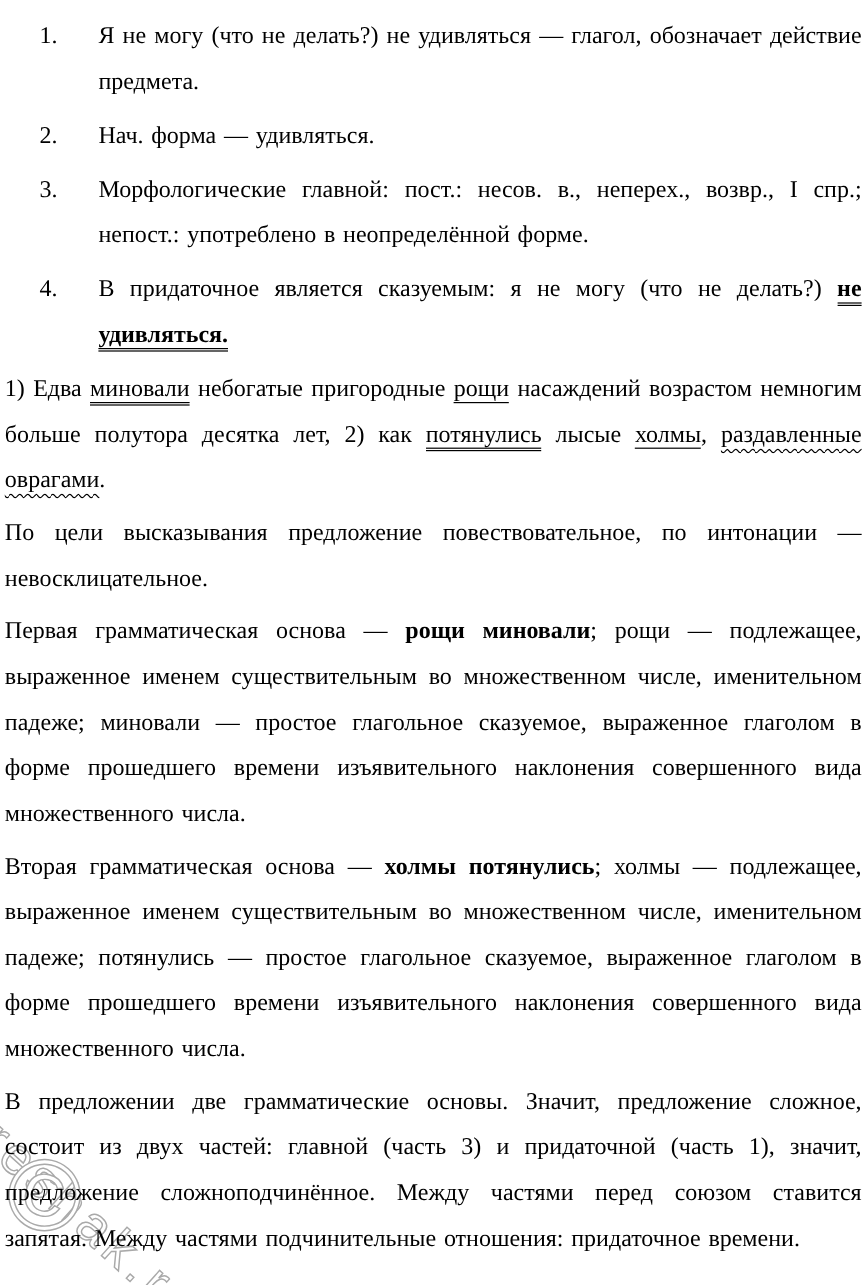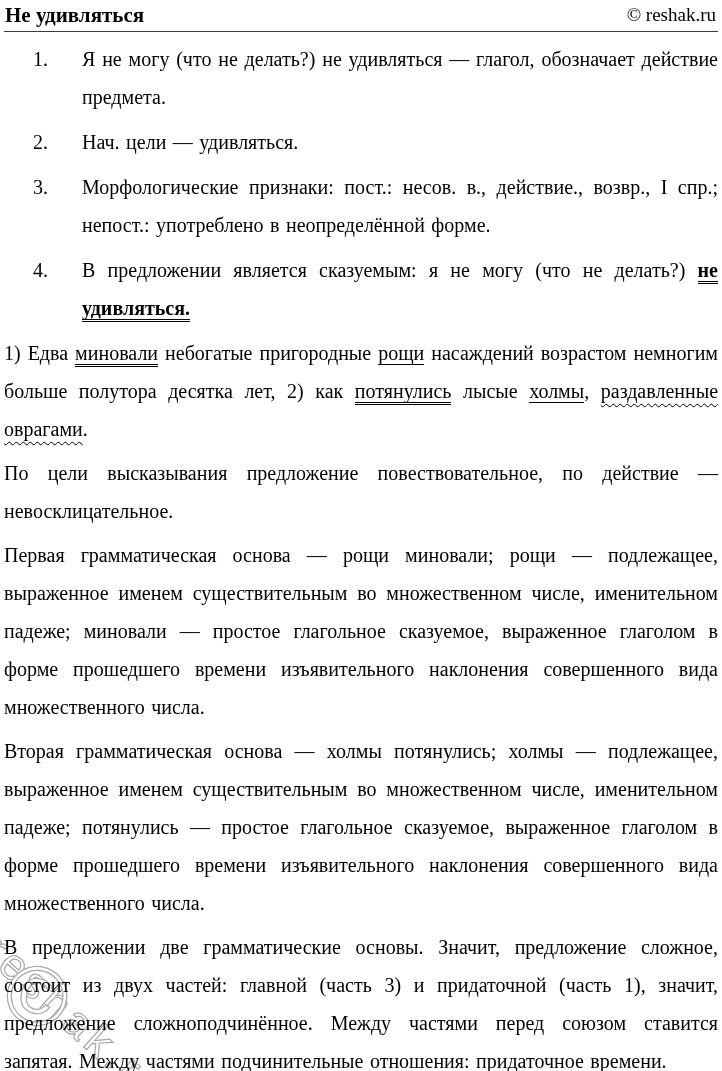--- a/index.html
+++ b/index.html
@@ -59,21 +59,21 @@
   }
   .list-body {
     flex: 1;
     text-align: justify;
     margin-left: 24px;
   }
   .para {
     margin: 0 0 6px 0;
   }
   
-  .seg-bold { font-weight: normal; }
+  .seg-bold { font-weight: bold; }
   .seg-underline { border-bottom: 1.5px solid #000; }
   .seg-double-underline { border-bottom: 3px double #000; }
   .seg-bold-underline { font-weight: bold; border-bottom: 3px double #000; }
   .seg-wavy-underline {
     text-decoration-line: underline;
     text-decoration-style: wavy;
     text-decoration-thickness: 1px;
     text-underline-offset: 5px;
   }
   
@@ -113,46 +113,42 @@
 </head>
 <body>
 
 <div class="watermark">
   <span class="wm-text">reshak.ru</span>
   <span class="wm-copy">©</span>
 </div>
 
 <div class="page">
 
-  <div class="page-header">
-    <span class="doc-title">Не удивляться</span>
-    <span class="copyright">© reshak.ru</span>
-  </div>
 
   <div class="content">
 
     <div class="list">
       <div class="list-item">
         <span class="list-num">1.</span>
         <span class="list-body"><span class="seg-normal">Я не могу (что не делать?) не удивляться — глагол, обозначает действие предмета.</span></span>
       </div>
       <div class="list-item">
         <span class="list-num">2.</span>
-        <span class="list-body"><span class="seg-normal">Нач. цели — удивляться.</span></span>
+        <span class="list-body"><span class="seg-normal">Нач. форма — удивляться.</span></span>
       </div>
       <div class="list-item">
         <span class="list-num">3.</span>
-        <span class="list-body"><span class="seg-normal">Морфологические признаки: пост.: несов. в., действие., возвр., I спр.; непост.: употреблено в неопределённой форме.</span></span>
+        <span class="list-body"><span class="seg-normal">Морфологические главной: пост.: несов. в., неперех., возвр., I спр.; непост.: употреблено в неопределённой форме.</span></span>
       </div>
       <div class="list-item">
         <span class="list-num">4.</span>
-        <span class="list-body"><span class="seg-normal">В предложении является сказуемым: я не могу (что не делать?) </span><span class="seg-bold-underline">не удивляться.</span></span>
+        <span class="list-body"><span class="seg-normal">В придаточное является сказуемым: я не могу (что не делать?) </span><span class="seg-bold-underline">не удивляться.</span></span>
       </div>
     </div>
 
     <p class="para"><span class="seg-normal">1) Едва </span><span class="seg-double-underline">миновали</span><span class="seg-normal"> небогатые пригородные </span><span class="seg-underline">рощи</span><span class="seg-normal"> насаждений возрастом немногим больше полутора десятка лет, 2) как </span><span class="seg-double-underline">потянулись</span><span class="seg-normal"> лысые </span><span class="seg-underline">холмы</span><span class="seg-normal">, </span><span class="seg-wavy-underline">раздавленные оврагами</span><span class="seg-normal">.</span></p>
-    <p class="para"><span class="seg-normal">По цели высказывания предложение повествовательное, по действие — невосклицательное.</span></p>
+    <p class="para"><span class="seg-normal">По цели высказывания предложение повествовательное, по интонации — невосклицательное.</span></p>
     <p class="para"><span class="seg-normal">Первая грамматическая основа — </span><span class="seg-bold">рощи миновали</span><span class="seg-normal">; рощи — подлежащее, выраженное именем существительным во множественном числе, именительном падеже; миновали — простое глагольное сказуемое, выраженное глаголом в форме прошедшего времени изъявительного наклонения совершенного вида множественного числа.</span></p>
     <p class="para"><span class="seg-normal">Вторая грамматическая основа — </span><span class="seg-bold">холмы потянулись</span><span class="seg-normal">; холмы — подлежащее, выраженное именем существительным во множественном числе, именительном падеже; потянулись — простое глагольное сказуемое, выраженное глаголом в форме прошедшего времени изъявительного наклонения совершенного вида множественного числа.</span></p>
     <p class="para"><span class="seg-normal">В предложении две грамматические основы. Значит, предложение сложное, состоит из двух частей: главной (часть 3) и придаточной (часть 1), значит, предложение сложноподчинённое. Между частями перед союзом ставится запятая. Между частями подчинительные отношения: придаточное времени.</span></p>
 
   </div>
 </div>
 
 </body></html>

